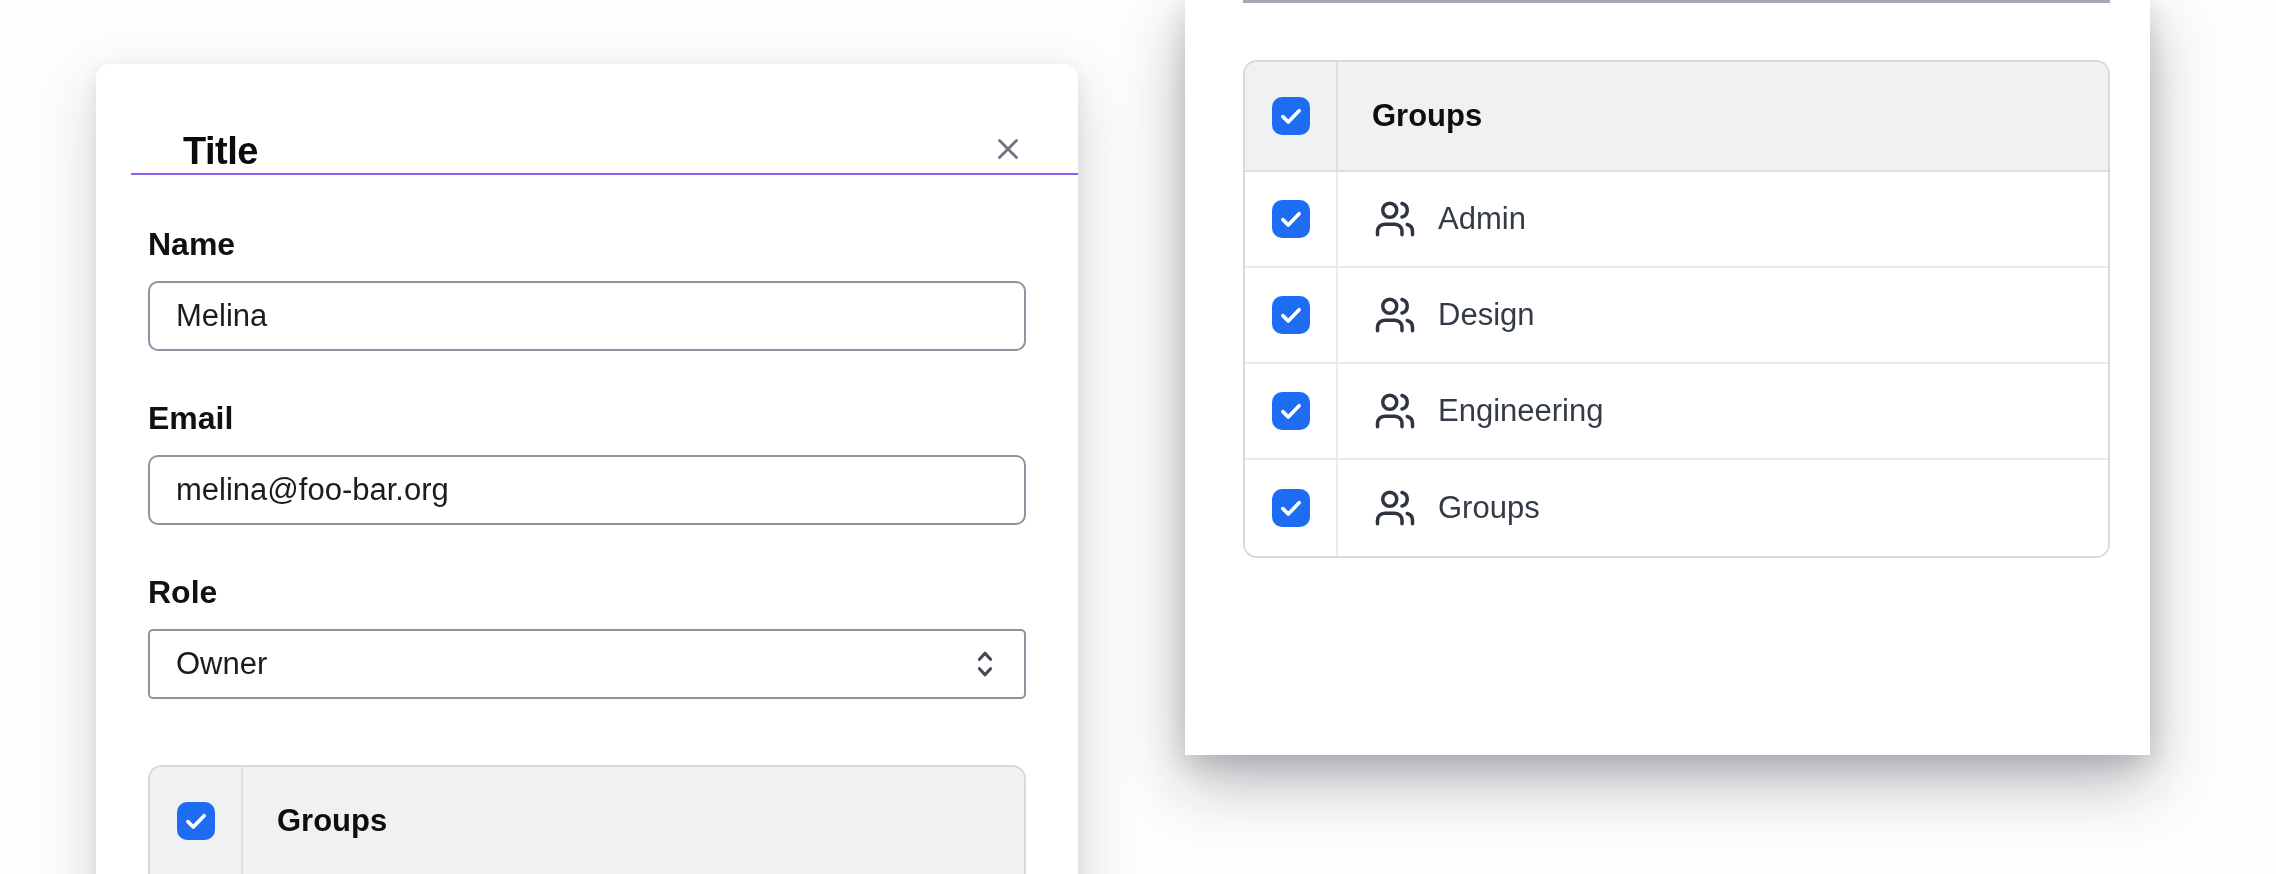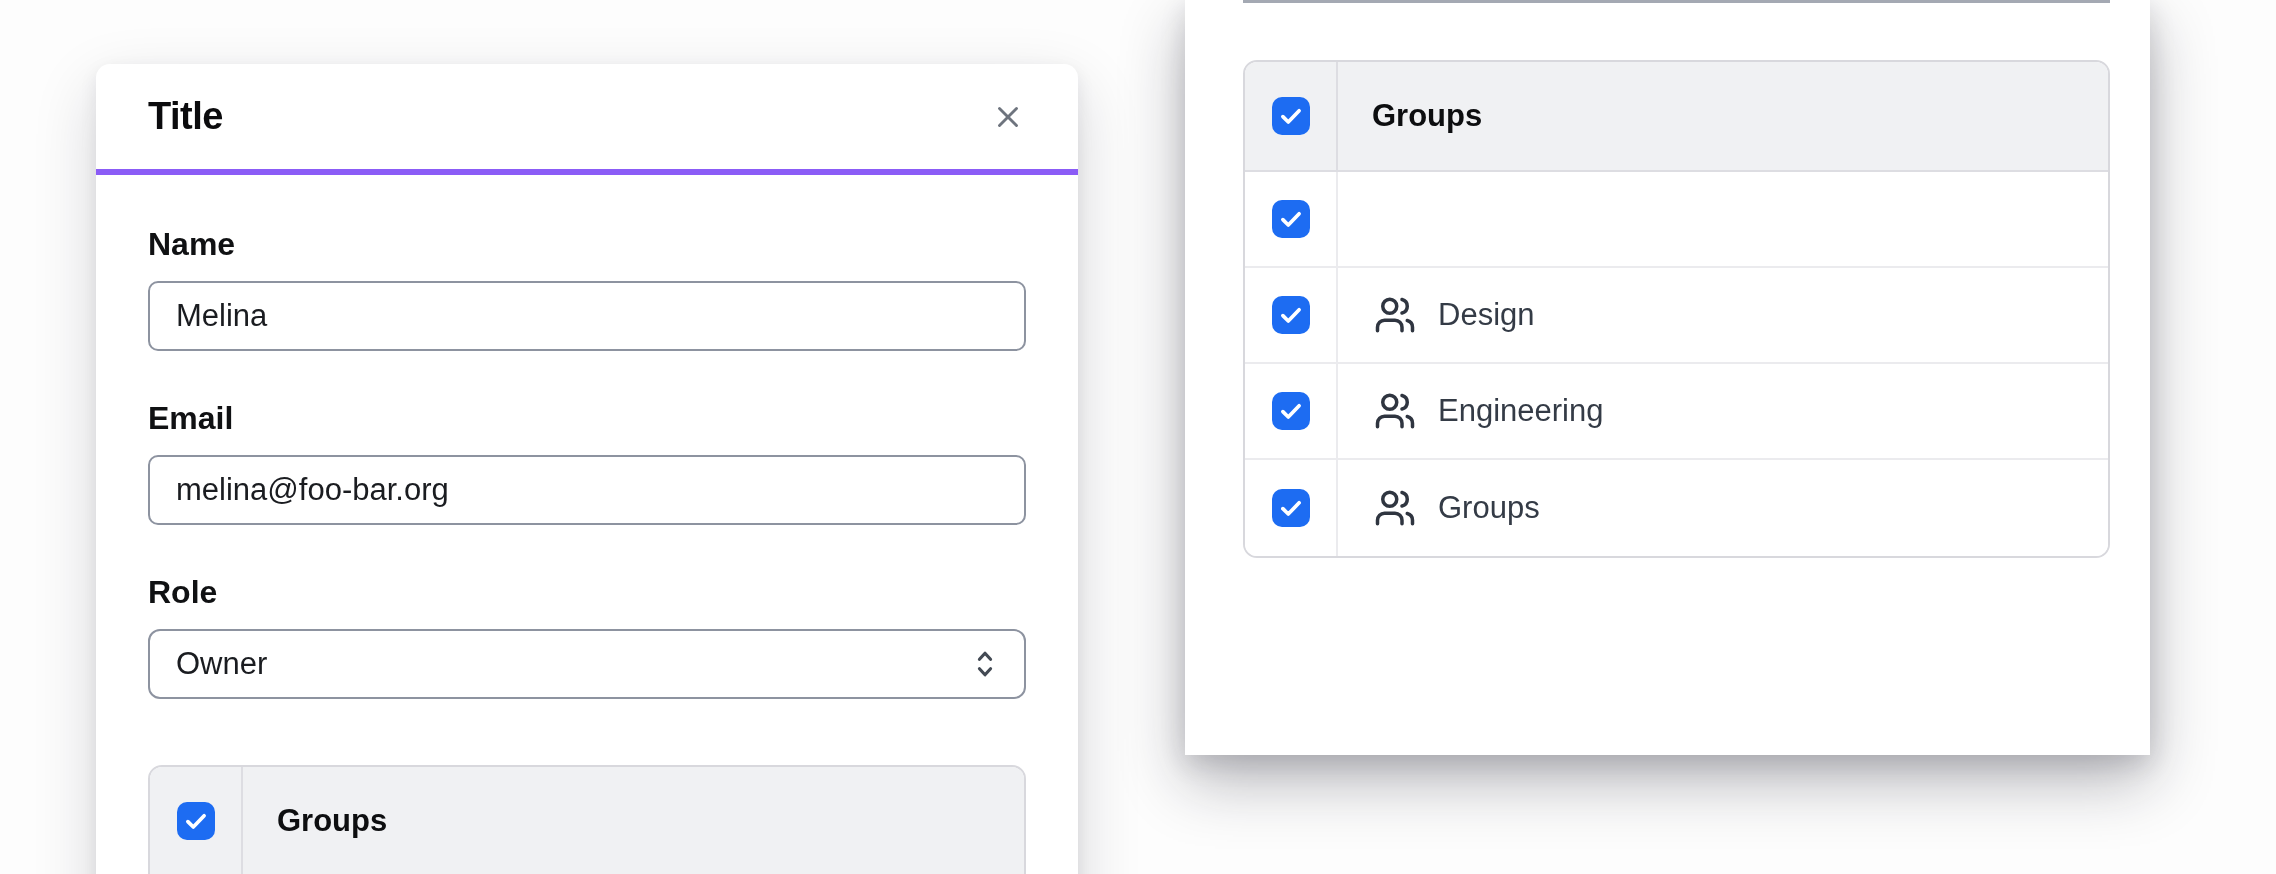--- a/index.html
+++ b/index.html
@@ -10,39 +10,39 @@
     -webkit-font-smoothing:antialiased;
   }
 
   
   .modal{
     position:absolute;left:96px;top:64px;width:982px;height:1000px;
     background:#fff;border-radius:14px;
     box-shadow:0 24px 64px rgba(20,20,35,.16),0 6px 18px rgba(20,20,35,.08);
   }
   .modal-header{
-    height:111px;display:flex;align-items:center;
-    padding:0 52px;border-bottom:6px solid #8b5cf6;box-sizing:border-box;
+    height:111px;display:flex;align-items:flex-end;
+    padding:0 52px;border-bottom:2px solid #8b5cf6;box-sizing:border-box;margin-left:35px;
   }
   .modal-title{flex:1;font-size:38px;font-weight:700;color:#0b0b0d;letter-spacing:-.5px}
   .close-btn{
     width:48px;height:48px;display:flex;align-items:center;justify-content:center;
     background:none;border:none;padding:0;cursor:pointer;margin-right:-6px;
   }
   .modal-body{padding:2px 52px 0;box-sizing:border-box}
   .field-label{margin-top:48px;font-size:32px;line-height:38px;font-weight:700;color:#101113}
   .text-input{
     display:block;box-sizing:border-box;margin-top:18px;width:100%;height:70px;
     border:2px solid #8d93a0;border-radius:10px;background:#fff;
     padding:16px 26px;font-size:31px;color:#1a1c20;outline:none;
     font-family:"Liberation Sans",sans-serif;
   }
   .select-box{
     box-sizing:border-box;margin-top:18px;width:100%;height:70px;
-    border:2px solid #8d93a0;border-radius:12px;background:#fff;
+    border:2px solid #8d93a0;border-radius:5px;background:#fff;
     display:flex;align-items:center;justify-content:space-between;
     padding:0 20px 0 26px;font-size:31px;color:#1a1c20;cursor:pointer;
   }
 
   
   .gtable{
     box-sizing:border-box;background:#fff;
     border:2px solid #d8d8dd;border-radius:14px;overflow:hidden;
   }
   .gtable-header{
@@ -157,20 +157,31 @@
     <div class="grow">
       <div class="cb-cell">
         <div class="checkbox">
           <span style="display:flex">
             <svg width="26" height="26" viewBox="0 0 24 24" fill="none" stroke="#ffffff" stroke-width="3.4" stroke-linecap="round" stroke-linejoin="round">
                 <path d="M4.5 12.6l5 5 10-10.4"></path>
               </svg>
           </span>
         </div>
       </div>
+      <div class="row-main">
+        <span style="display:flex">
+          <svg width="42" height="42" viewBox="0 0 24 24" fill="none" stroke="#2f3540" stroke-width="2" stroke-linecap="round" stroke-linejoin="round">
+            <path d="M16 21v-2a4 4 0 0 0-4-4H6a4 4 0 0 0-4 4v2"></path>
+              <circle cx="9" cy="7" r="4"></circle>
+            <path d="M22 21v-2a4 4 0 0 0-3-3.87"></path>
+              <path d="M16 3.13a4 4 0 0 1 0 7.75"></path>
+          </svg>
+        </span>
+        <span>Admin</span>
+      </div>
     </div>
 
     <div class="grow">
       <div class="cb-cell">
         <div class="checkbox">
           <span style="display:flex">
             <svg width="26" height="26" viewBox="0 0 24 24" fill="none" stroke="#ffffff" stroke-width="3.4" stroke-linecap="round" stroke-linejoin="round">
                 <path d="M4.5 12.6l5 5 10-10.4"></path>
               </svg>
           </span>

